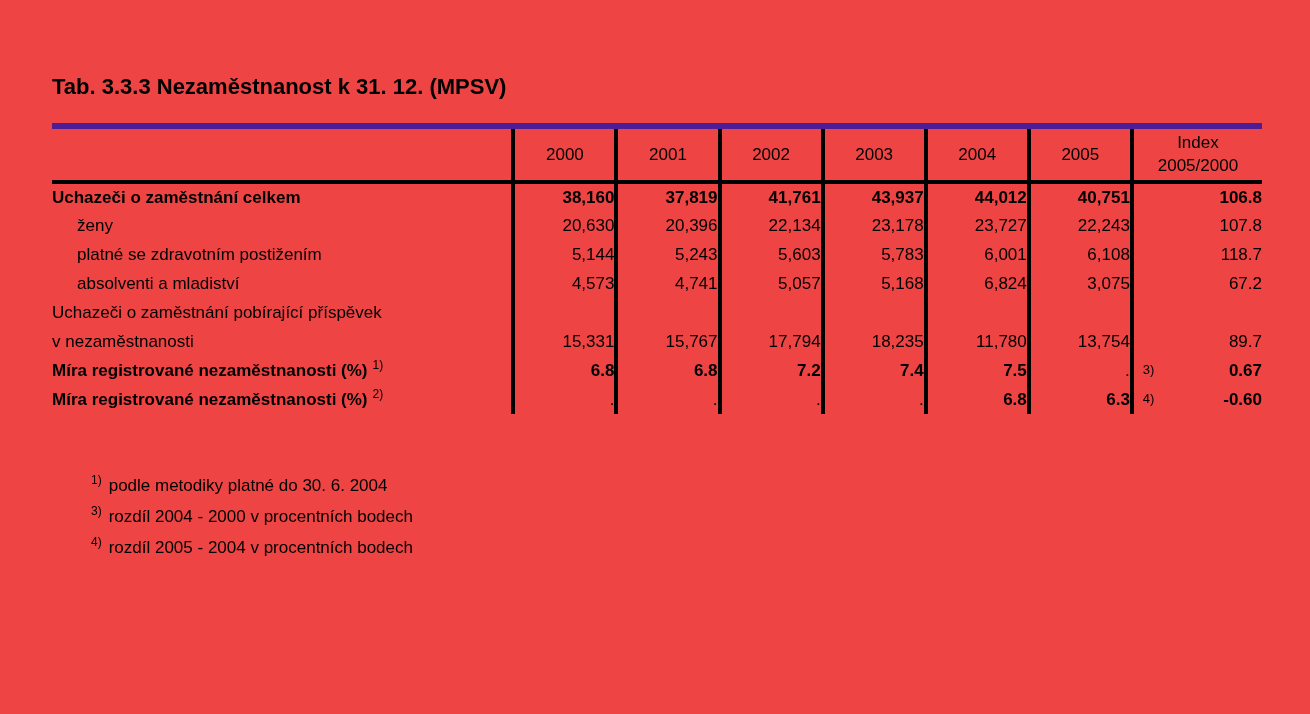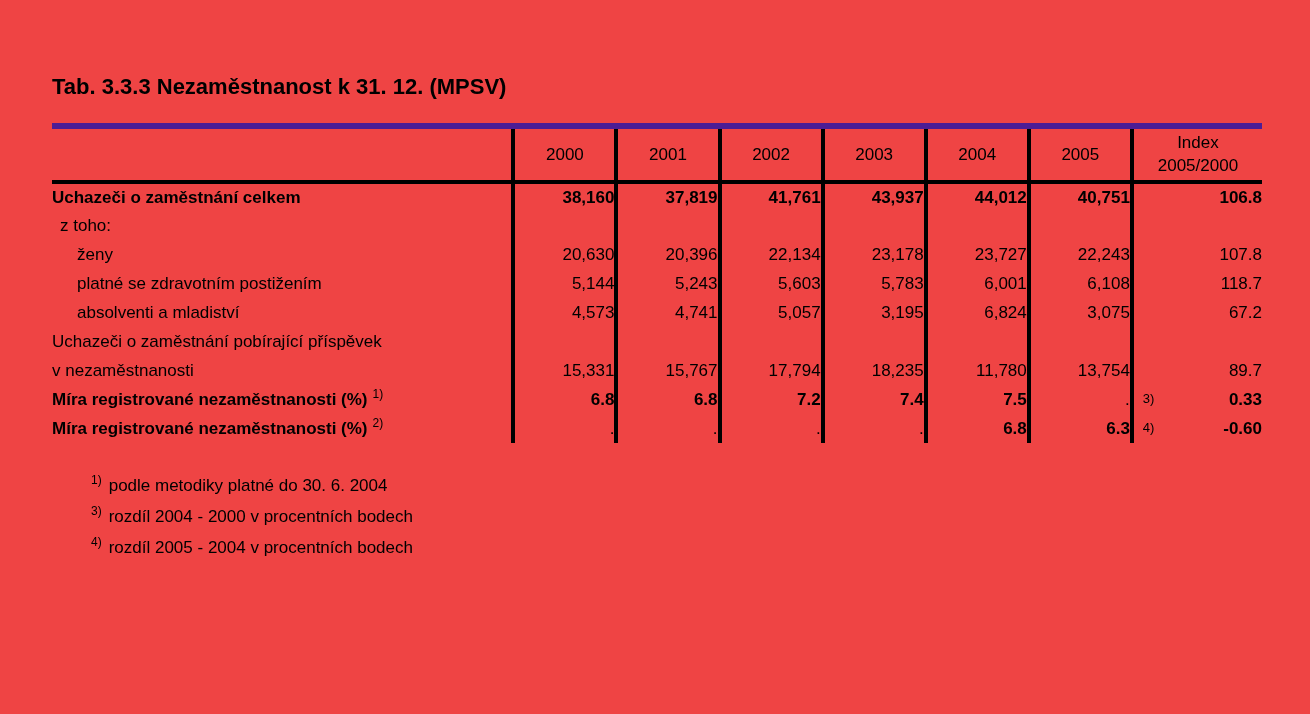--- a/index.html
+++ b/index.html
@@ -128,30 +128,20 @@
           <td class="lab b">Uchazeči o zaměstnání celkem</td>
           <td class="num vline b">38,160</td>
           <td class="num vline b">37,819</td>
           <td class="num vline b">41,761</td>
           <td class="num vline b">43,937</td>
           <td class="num vline b">44,012</td>
           <td class="num vline b">40,751</td>
           <td class="num vline b">106.8</td>
         </tr>
         <tr>
-          <td class="lab ind1">z toho:</td>
-          <td class="num vline"></td>
-          <td class="num vline"></td>
-          <td class="num vline"></td>
-          <td class="num vline"></td>
-          <td class="num vline"></td>
-          <td class="num vline"></td>
-          <td class="num vline"></td>
-        </tr>
-        <tr>
           <td class="lab ind2">ženy</td>
           <td class="num vline">20,630</td>
           <td class="num vline">20,396</td>
           <td class="num vline">22,134</td>
           <td class="num vline">23,178</td>
           <td class="num vline">23,727</td>
           <td class="num vline">22,243</td>
           <td class="num vline">107.8</td>
         </tr>
         <tr>
@@ -162,21 +152,21 @@
           <td class="num vline">5,783</td>
           <td class="num vline">6,001</td>
           <td class="num vline">6,108</td>
           <td class="num vline">118.7</td>
         </tr>
         <tr>
           <td class="lab ind2">absolventi a mladiství</td>
           <td class="num vline">4,573</td>
           <td class="num vline">4,741</td>
           <td class="num vline">5,057</td>
-          <td class="num vline">3,195</td>
+          <td class="num vline">5,168</td>
           <td class="num vline">6,824</td>
           <td class="num vline">3,075</td>
           <td class="num vline">67.2</td>
         </tr>
         <tr>
           <td class="lab">Uchazeči o zaměstnání pobírající příspěvek</td>
           <td class="num vline"></td>
           <td class="num vline"></td>
           <td class="num vline"></td>
           <td class="num vline"></td>
@@ -195,21 +185,21 @@
           <td class="num vline">89.7</td>
         </tr>
         <tr>
           <td class="lab b"><span>Míra registrované nezaměstnanosti (%)</span><sup class="supm">1)</sup></td>
           <td class="num vline b">6.8</td>
           <td class="num vline b">6.8</td>
           <td class="num vline b">7.2</td>
           <td class="num vline b">7.4</td>
           <td class="num vline b">7.5</td>
           <td class="num vline">.</td>
-          <td class="num vline"><span class="fnmark">3)</span><span class="b">0.33</span></td>
+          <td class="num vline"><span class="fnmark">3)</span><span class="b">0.67</span></td>
         </tr>
         <tr>
           <td class="lab b"><span>Míra registrované nezaměstnanosti (%)</span><sup class="supm">2)</sup></td>
           <td class="num vline">.</td>
           <td class="num vline">.</td>
           <td class="num vline">.</td>
           <td class="num vline">.</td>
           <td class="num vline b">6.8</td>
           <td class="num vline b">6.3</td>
           <td class="num vline"><span class="fnmark">4)</span><span class="b">-0.60</span></td>

